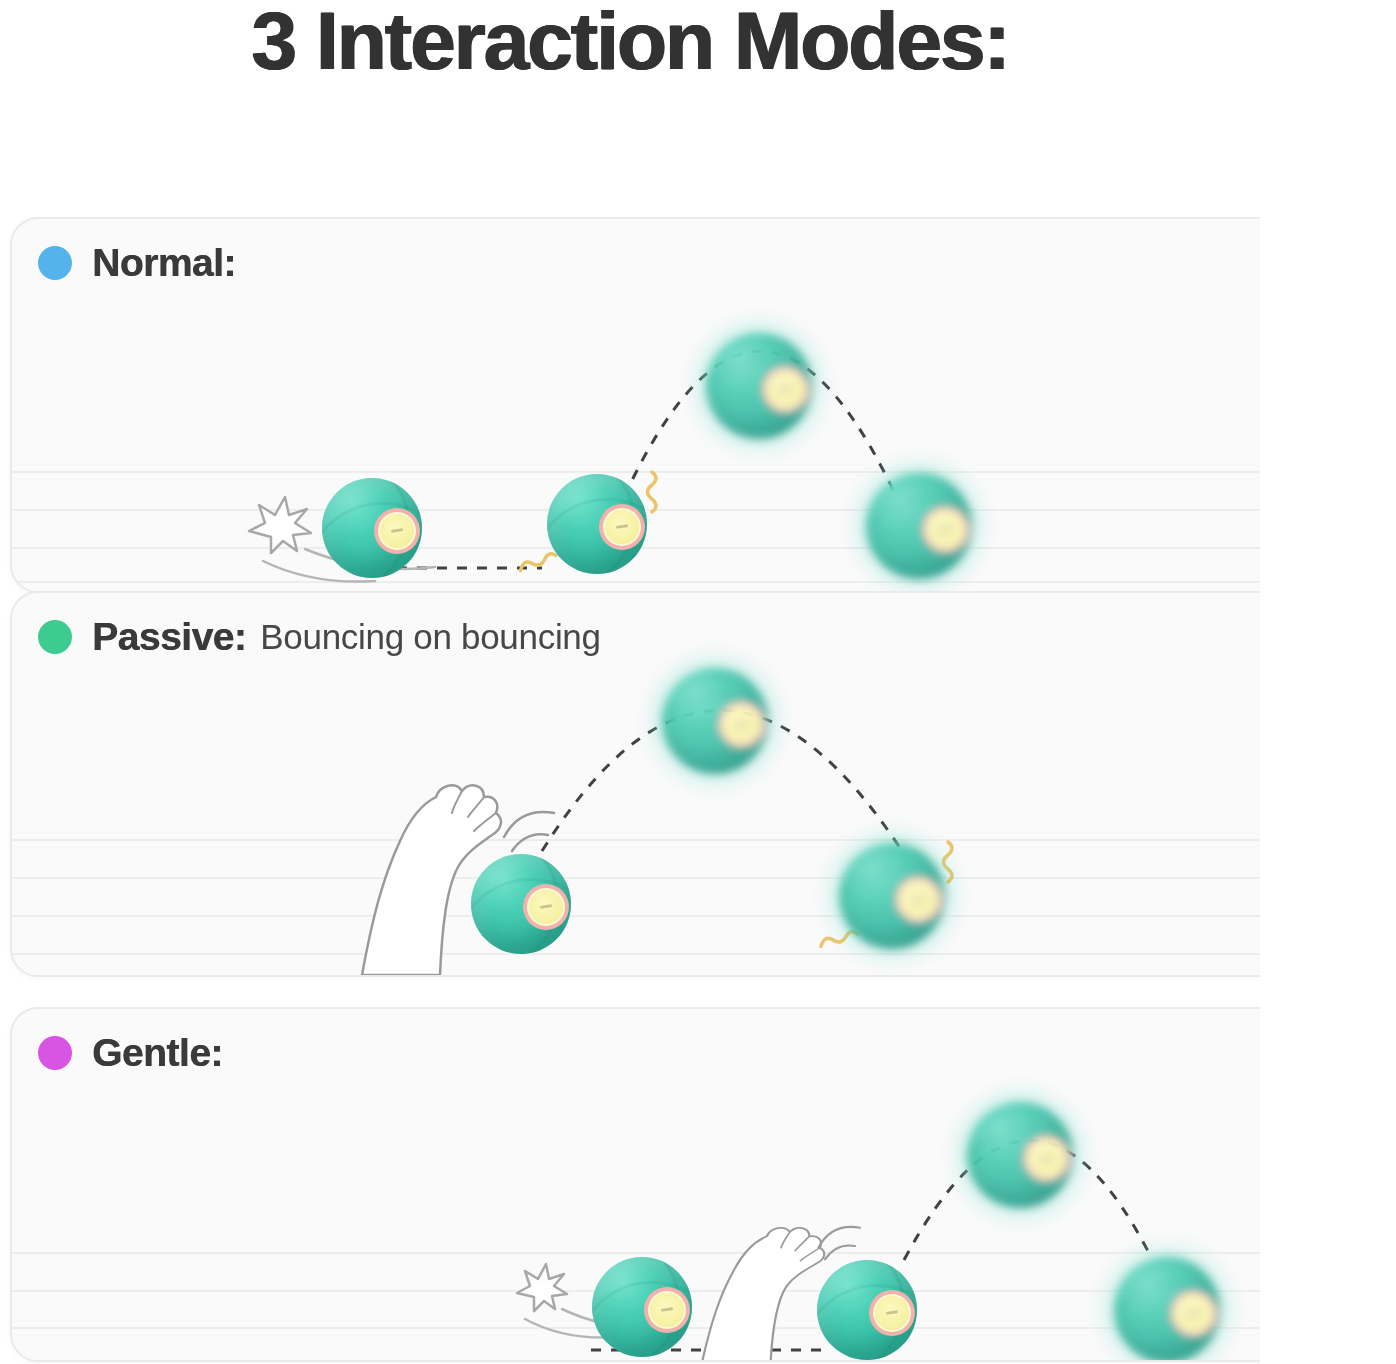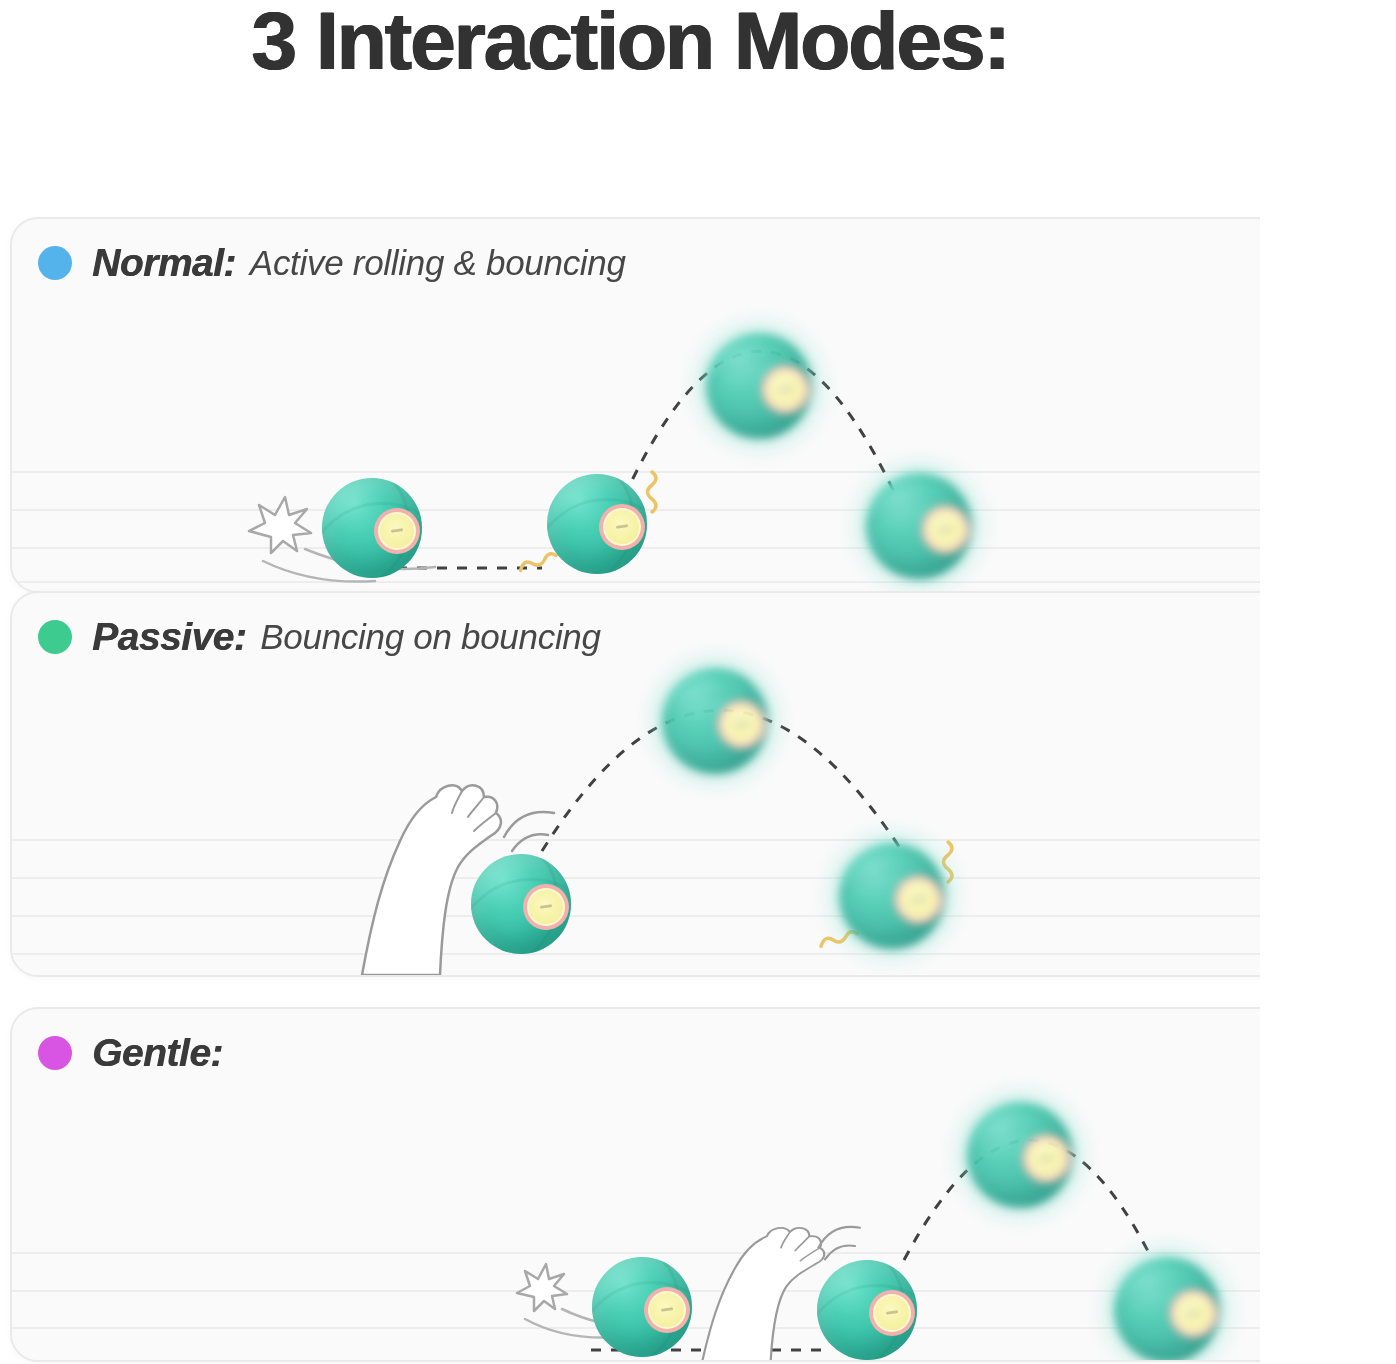--- a/index.html
+++ b/index.html
@@ -19,21 +19,20 @@
   }
 
   
   .panel {
     position:absolute; left:10px; width:1372px;
     background:#fafafa;
     border:2px solid #eaeaea;
     border-radius:28px;
     box-shadow:0 2px 6px rgba(0,0,0,0.03);
     overflow:hidden;
-    font-style:italic;
   }
   #panel-normal  { top:217px; height:372px; }
   #panel-passive { top:591px; height:382px; }
   #panel-gentle  { top:1007px; height:351px;padding-left:28px; }
 
   .panel-header {
     position:absolute; left:26px; top:22px; z-index:6;
     display:flex; align-items:center;
   }
   .mode-dot {
@@ -121,21 +120,20 @@
 <body>
 
 <div id="page">
 
   <div class="page-title">3 Interaction Modes:</div>
 
   <div class="panel" id="panel-normal">
     <div class="panel-header">
       <span class="mode-dot" style="background-color: rgb(85, 179, 235);"></span>
       <span class="mode-label">Normal:</span>
-      <span class="mode-desc">Active rolling &amp; bouncing</span>
     </div>
 
     <div class="floor-line" style="top:252px"></div>
     <div class="floor-line" style="top:290px"></div>
     <div class="floor-line" style="top:328px"></div>
     <div class="floor-line" style="top:362px"></div>
 
     <svg class="traj" viewBox="0 0 1372 372">
       <path d="M 612 278 Q 747 -12 883 275"></path>
       <path d="M 385 349 L 530 349"></path>

